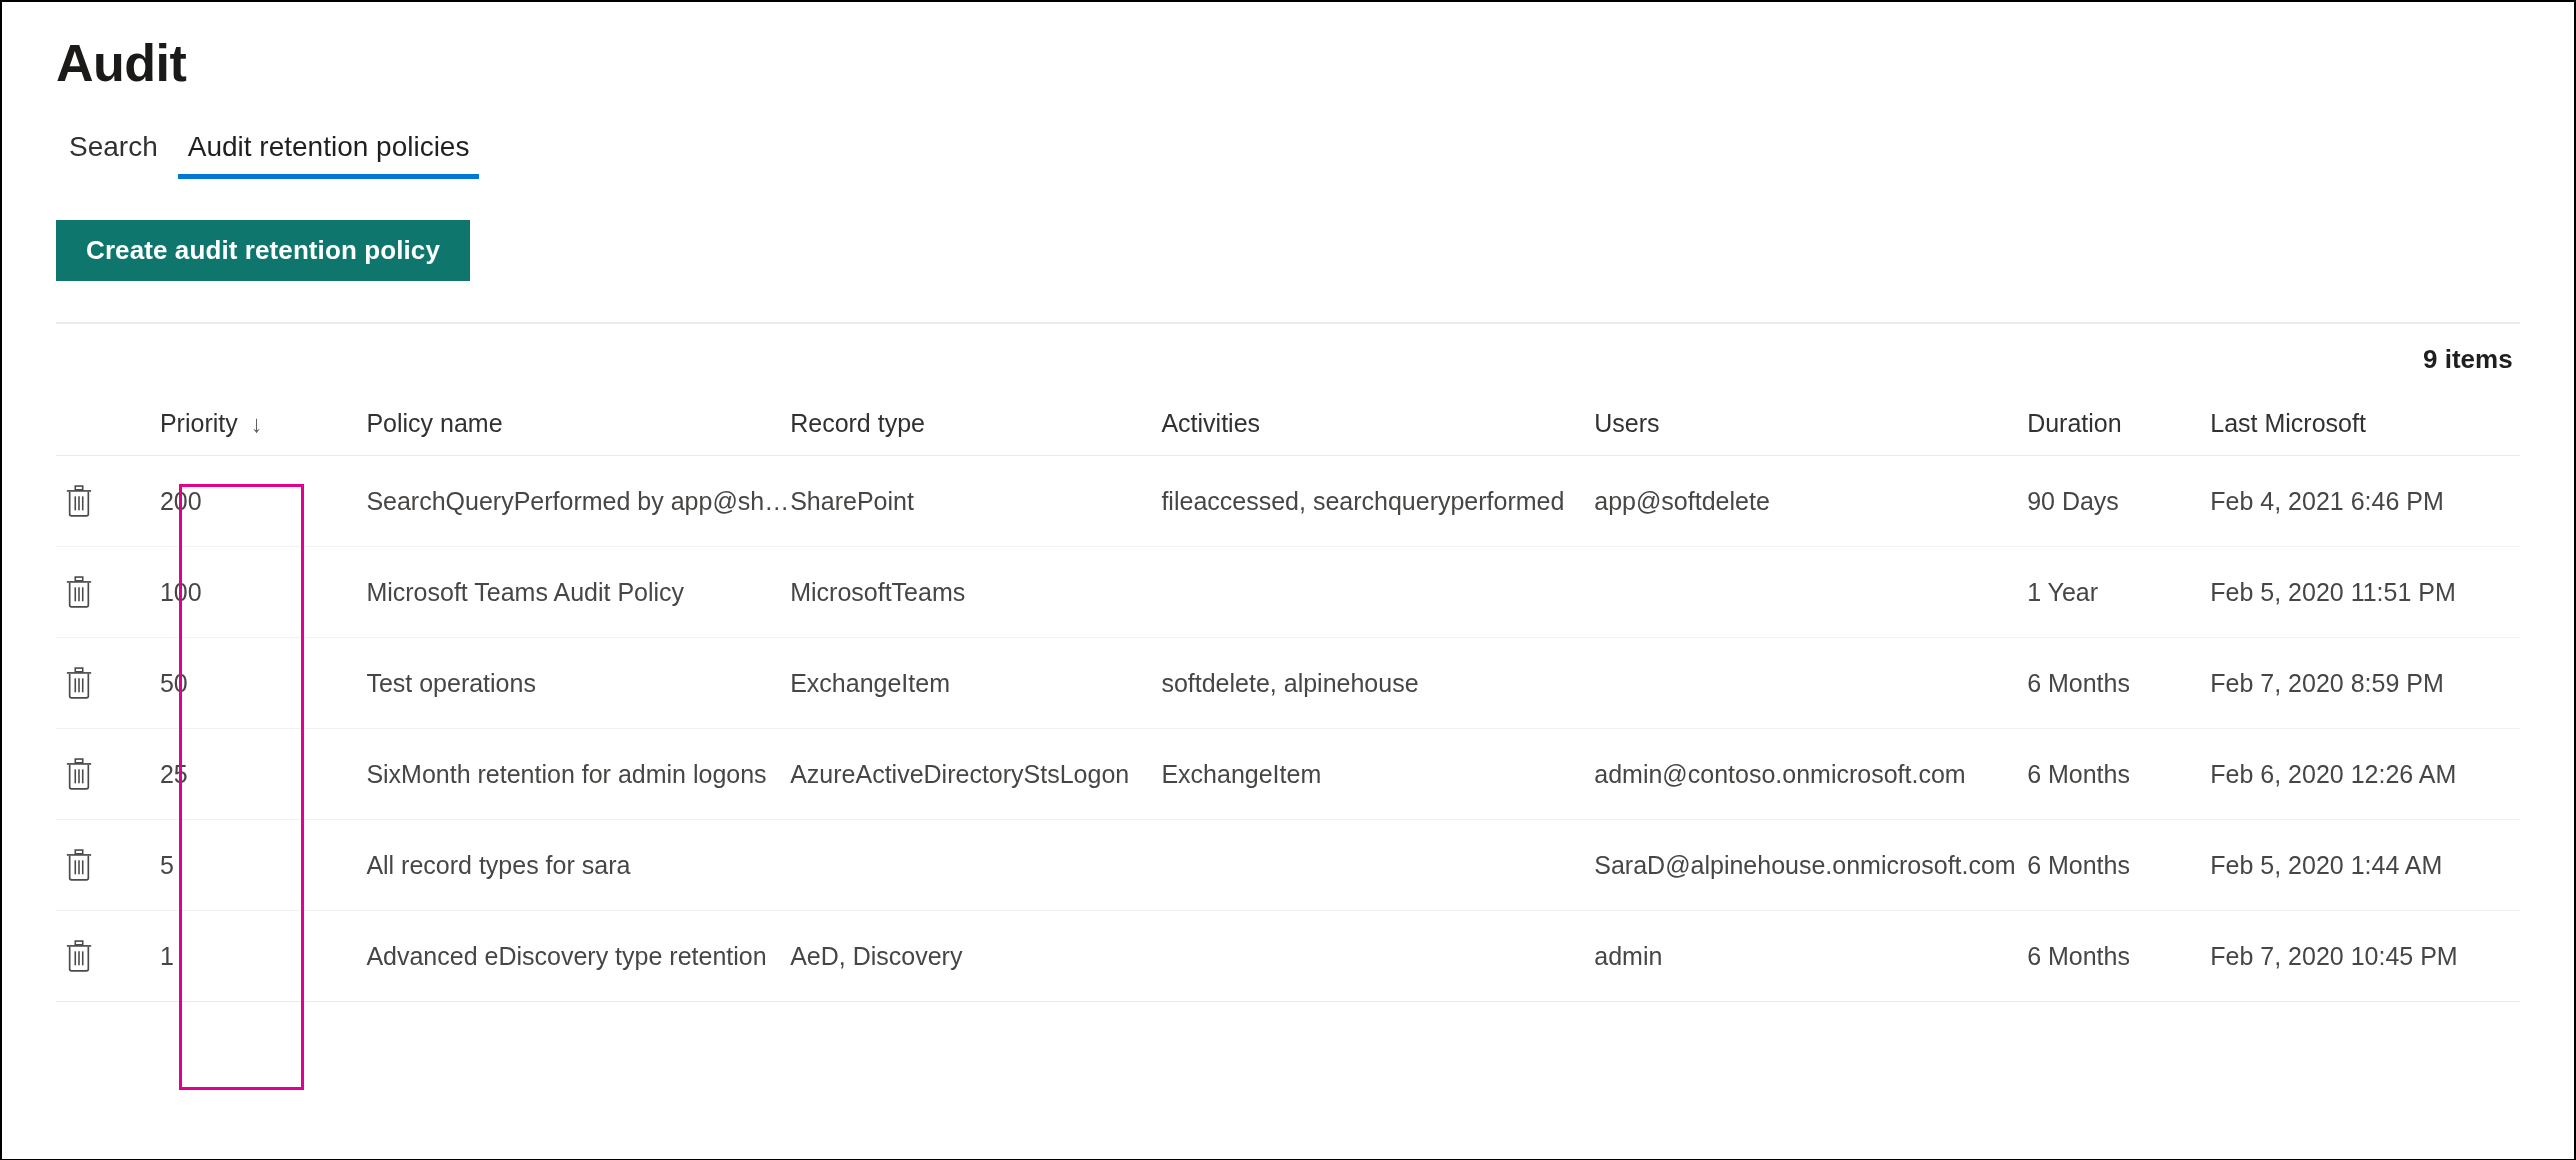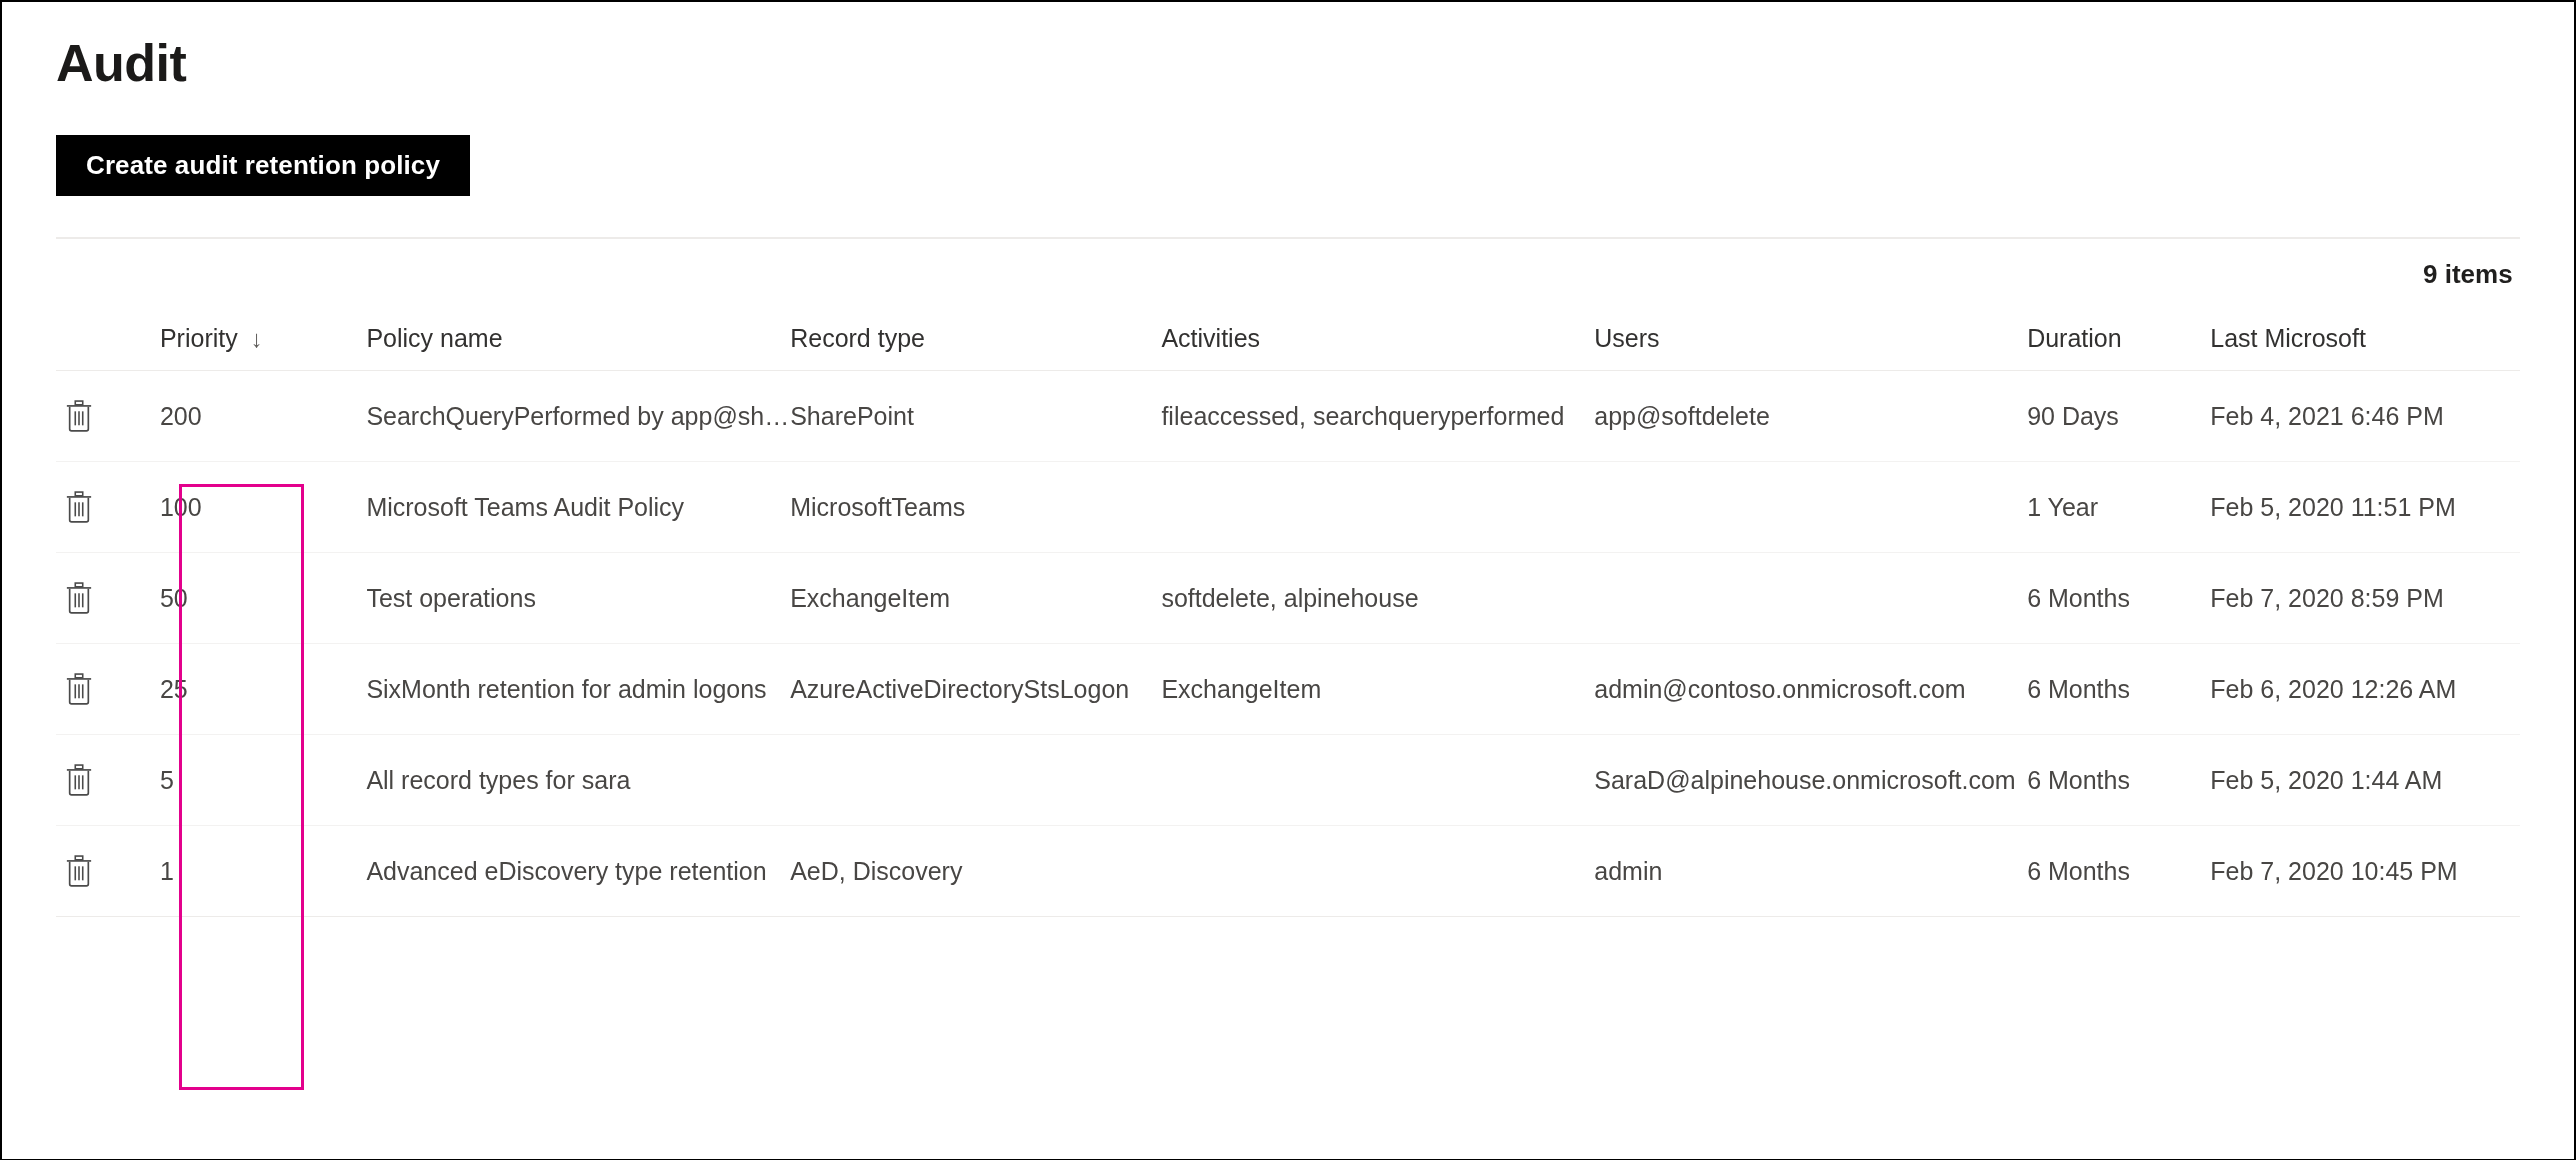--- a/index.html
+++ b/index.html
@@ -73,21 +73,21 @@
   .command-bar {
     margin-top: 41px;
     height: 69px;
   }
   .primary-button {
     display: inline-flex;
     align-items: center;
     justify-content: center;
     height: 61px;
     padding: 0 30px;
-    background: #000000;
+    background: #0f766e;
     color: #ffffff;
     font-size: 26px;
     font-weight: bold;
     border: none;
     cursor: pointer;
     font-family: "Liberation Sans", sans-serif;
     letter-spacing: 0.1px;
   }
 
   
@@ -198,20 +198,28 @@
   }
 </style>
 </head>
 <body>
 
 <div id="screen">
   <div class="page">
 
     <h1 class="page-title">Audit</h1>
 
+    <div class="tabs">
+      <div class="tab first">
+        <span>Search</span>
+      </div>
+      <div class="tab selected">
+        <span>Audit retention policies</span>
+      </div>
+    </div>
 
     <div class="command-bar">
       <button class="primary-button">Create audit retention policy</button>
     </div>
 
     <div class="hr"></div>
 
     <div class="item-count-row">
       <span class="item-count">9 items</span>
     </div>

